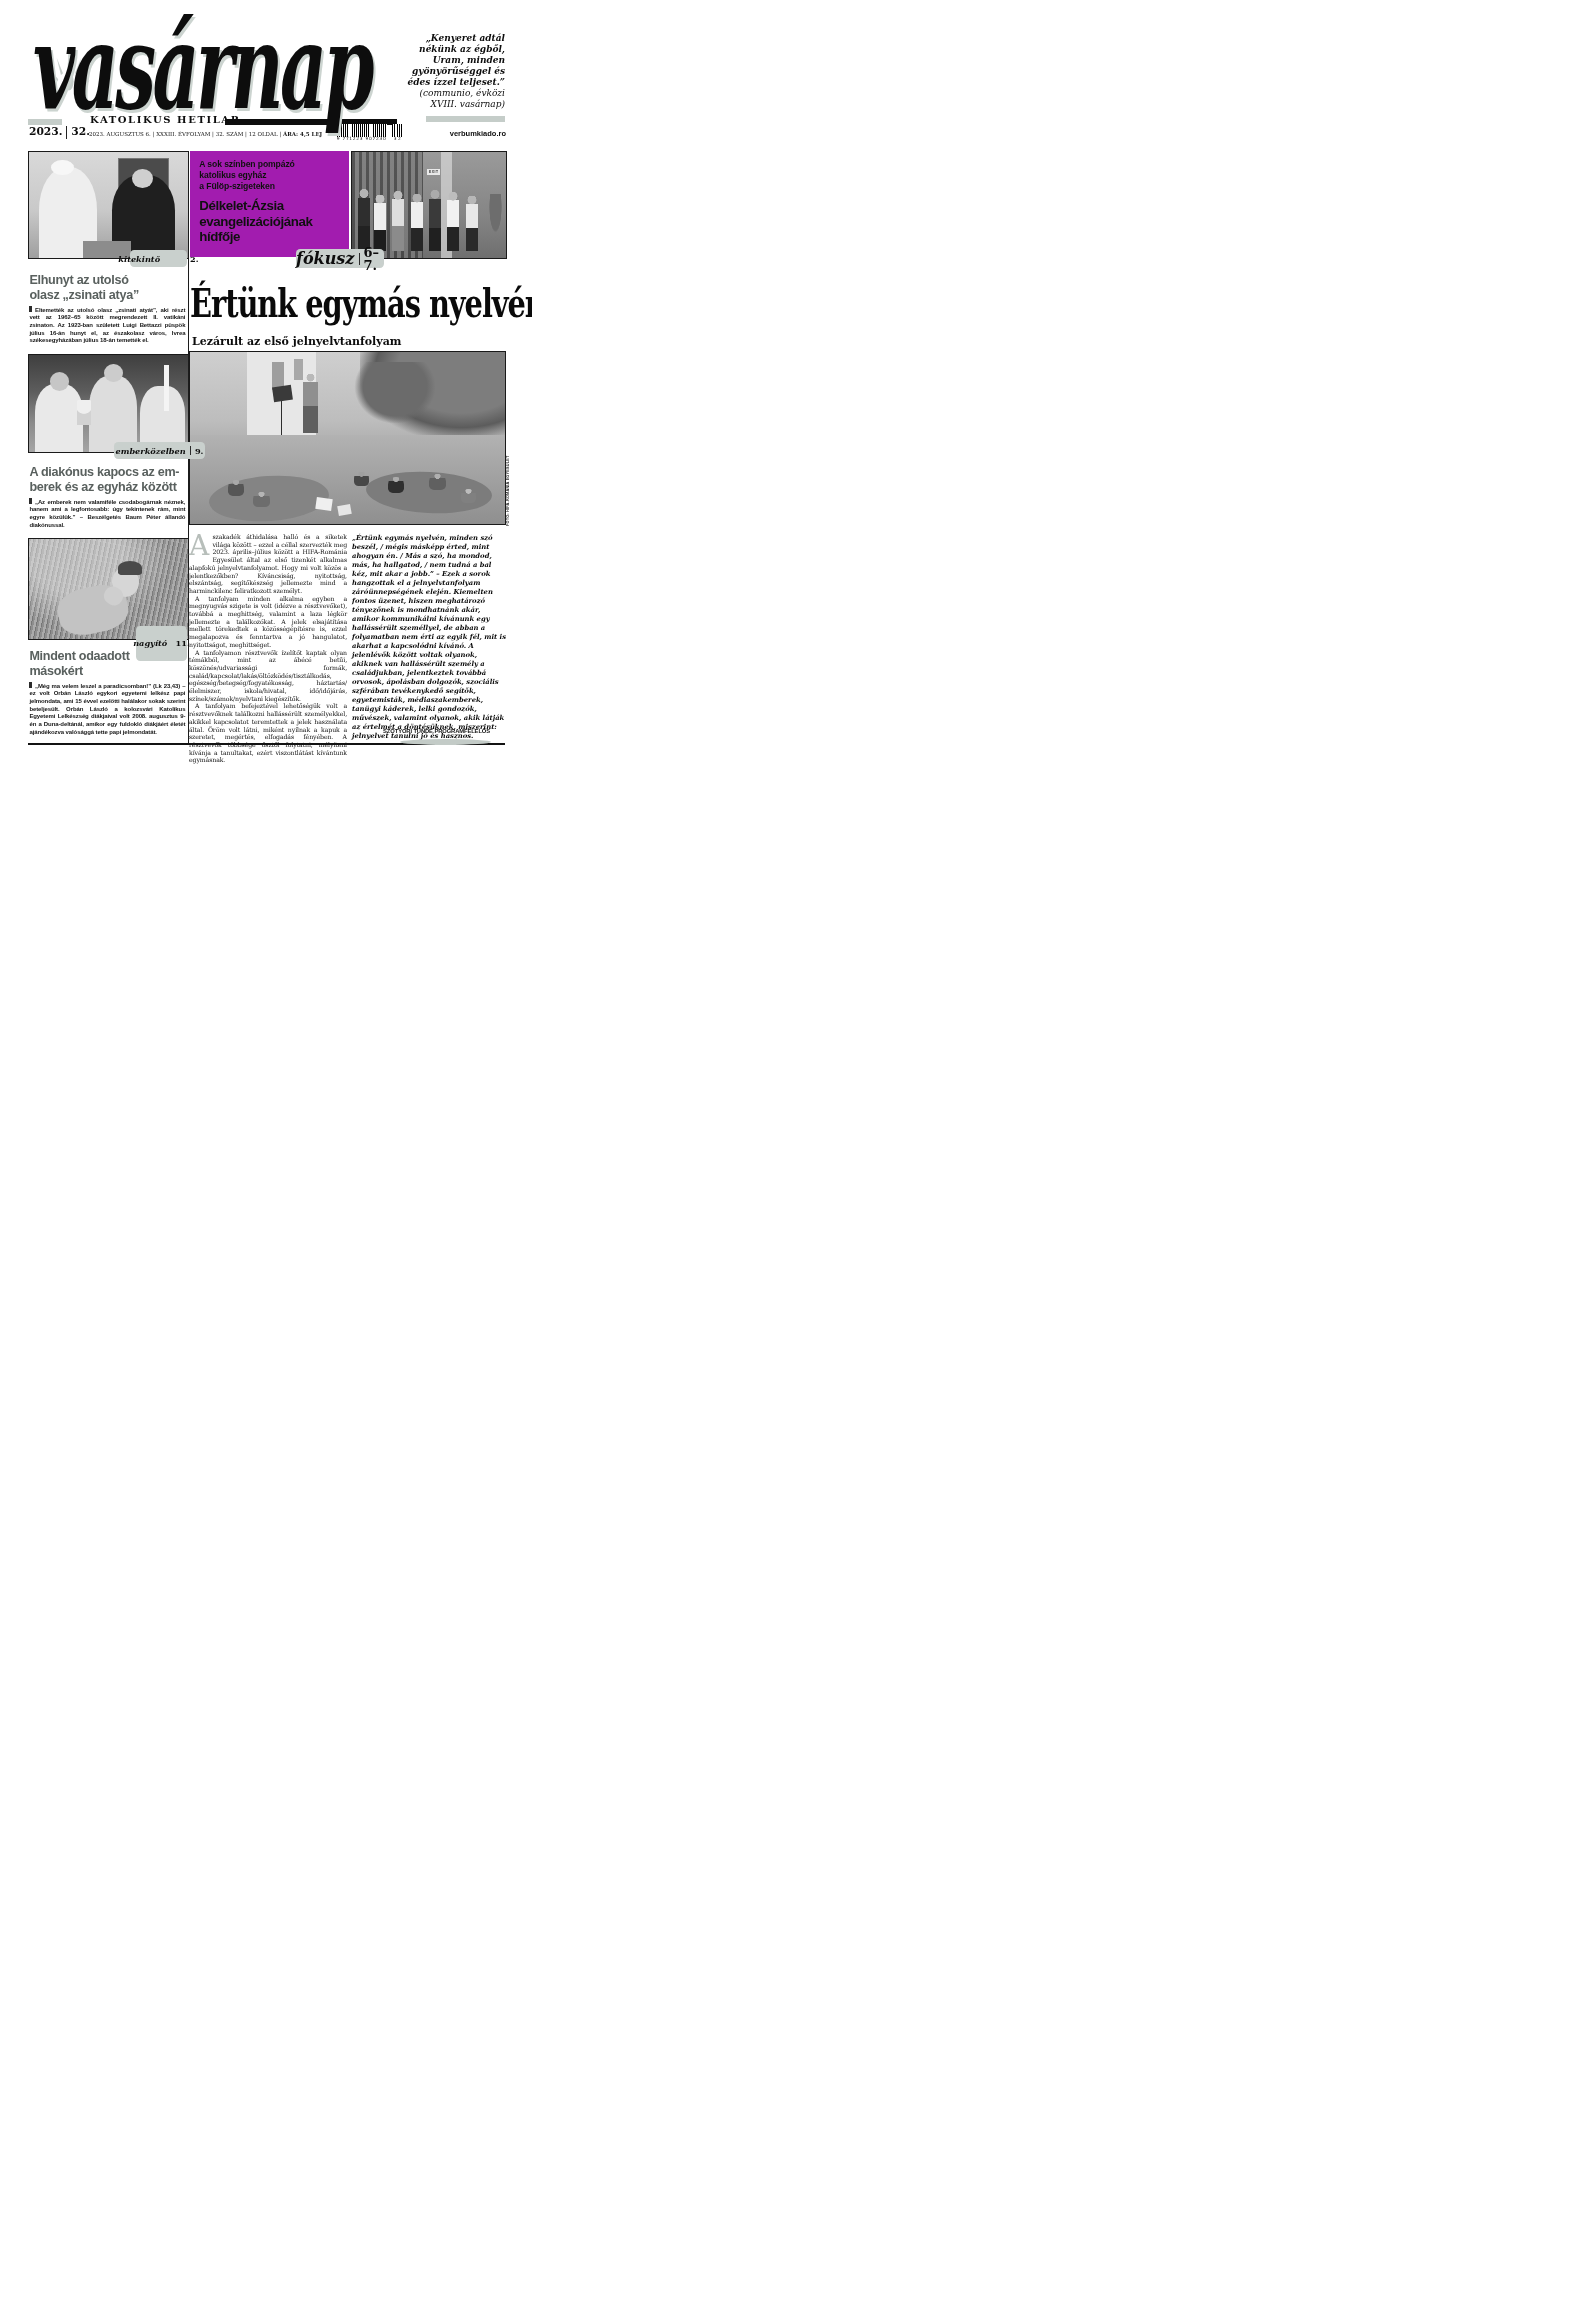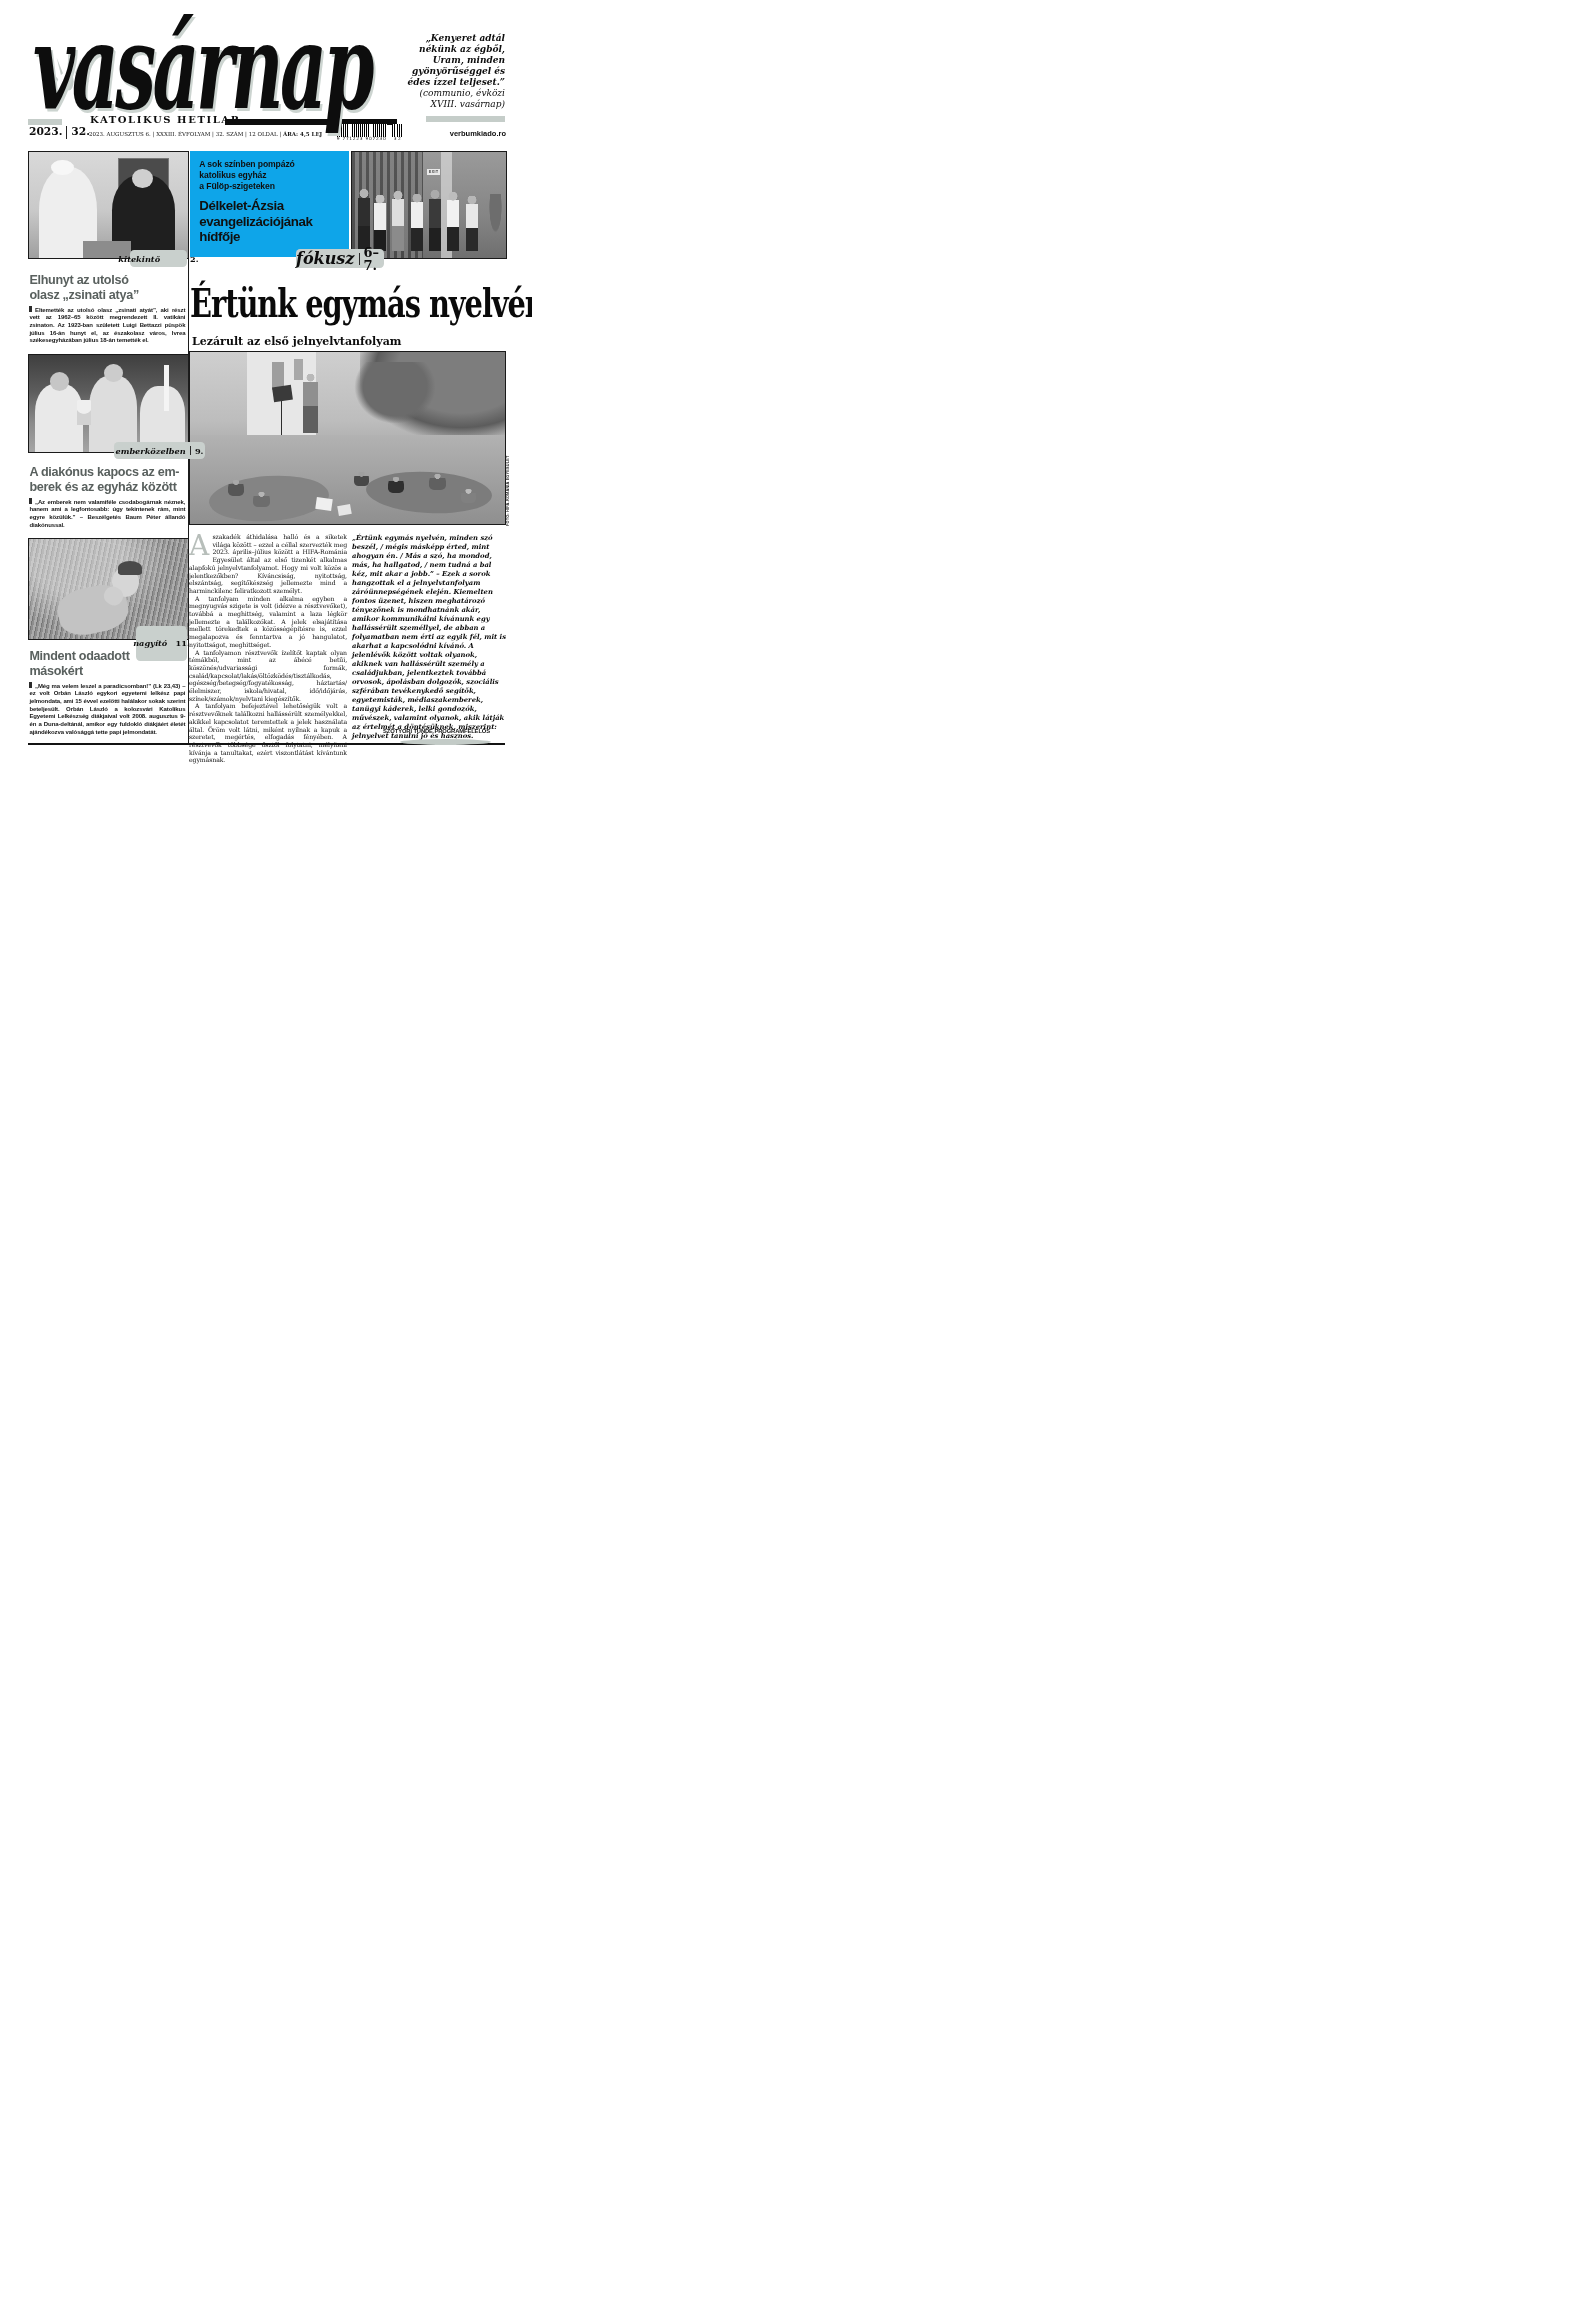--- a/index.html
+++ b/index.html
@@ -47,21 +47,21 @@
   .badge.big .n{font-size:13px;}
   .badge.big .sep{height:12px;}
   .gray-h{position:absolute;font:700 12.6px/15px "Liberation Sans",sans-serif;color:#59605e;
         letter-spacing:-0.3px;}
   .gray-h span{display:block;}
   .teaser{position:absolute;width:156px;font:700 6px/7.7px "Liberation Sans",sans-serif;
         letter-spacing:-0.1px;color:#161616;text-align:justify;margin:0;}
   .tick{display:inline-block;width:2.3px;height:5.6px;background:#2c2c2c;margin-right:3.3px;}
 
   
-  .panel{position:absolute;background:#0ea5e9;}
+  .panel{position:absolute;background:#a21caf;}
   .kicker{position:absolute;font:700 8.6px/10.7px "Liberation Sans",sans-serif;color:#101010;
         letter-spacing:-0.1px;}
   .kicker span{display:block;}
   .focus-title{position:absolute;font:700 13.3px/15.7px "Liberation Sans",sans-serif;color:#101010;
         letter-spacing:-0.4px;}
   .focus-title span{display:block;}
 
   
   .main-h{position:absolute;left:190px;top:284px;font:700 39px/1 "DejaVu Serif",serif;
         letter-spacing:-1.4px;color:#0a0a0a;transform:scaleX(0.74);transform-origin:left top;

